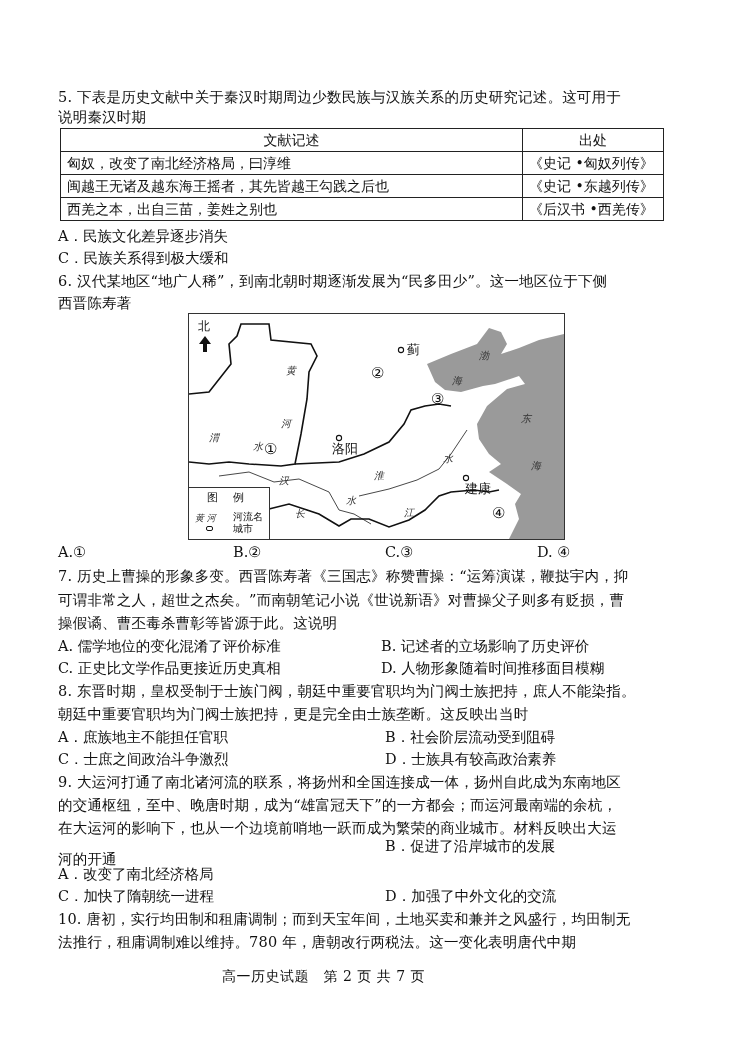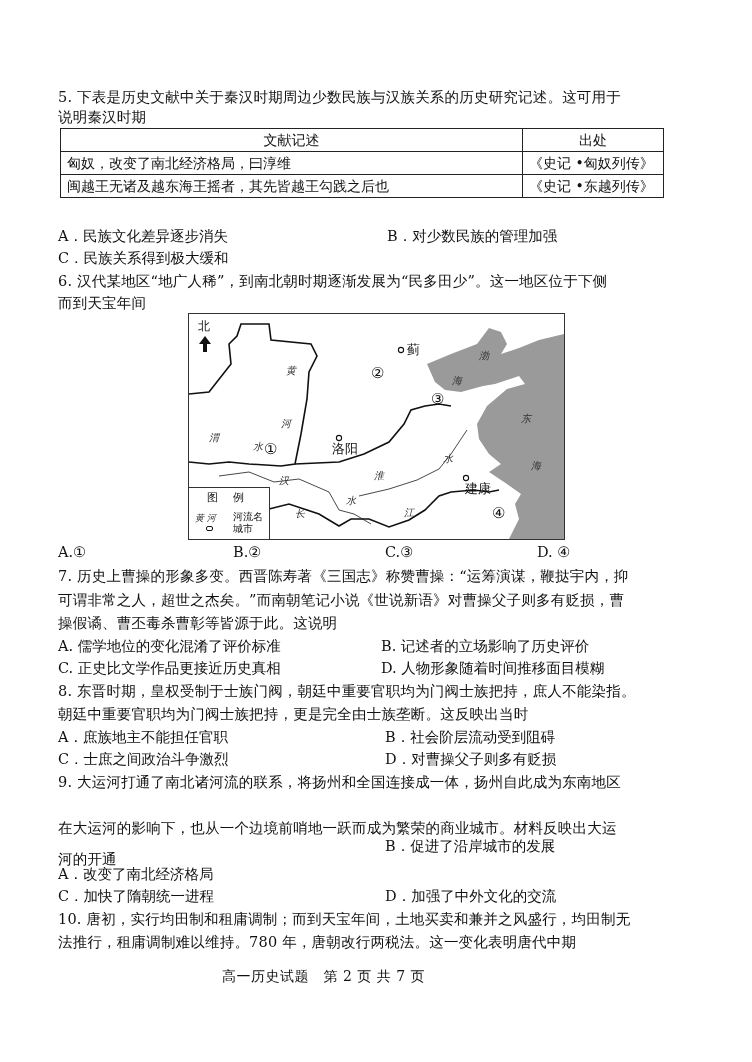--- a/index.html
+++ b/index.html
@@ -35,29 +35,32 @@
       <th class="c2">出处</th>
     </tr>
     <tr>
       <td>匈奴，改变了南北经济格局，曰淳维</td>
       <td class="c2">《史记 •匈奴列传》</td>
     </tr>
     <tr>
       <td>闽越王无诸及越东海王摇者，其先皆越王勾践之后也</td>
       <td class="c2">《史记 •东越列传》</td>
     </tr>
+    <tr>
+      <td>西羌之本，出自三苗，姜姓之别也</td>
+      <td class="c2">《后汉书 •西羌传》</td>
+    </tr>
   </tbody>
     </table>
 
   <div class="opt" style="left:58px; top:226px;text-align:center;">A．民族文化差异逐步消失</div>
-  <div class="opt" style="left:387px; top:226px;">B．对少数民族的管理加强</div>
   <div class="opt" style="left:58px; top:248px;">C．民族关系得到极大缓和</div>
 
   <div class="line" style="top:271px;">6. 汉代某地区“地广人稀”，到南北朝时期逐渐发展为“民多田少”。这一地区位于下侧</div>
-  <div class="line" style="top:293px;">而到天宝年间</div>
+  <div class="line" style="top:293px;">西晋陈寿著</div>
 
   <div class="map">
     <svg width="375" height="225" viewBox="0 0 375 225" style="position:absolute;left:0;top:0;">
 
       <path d="M238,50 L262,40 L288,30 L300,14 L312,18 L318,30 L312,40 L330,34 L350,26 L375,20 L375,225 L320,225 L330,205 L326,190 L332,180 L318,170 L300,158 L312,150 L300,140 L290,125 L288,110 L298,92 L318,75 L336,70 L330,62 L306,70 L294,72 L272,78 L256,76 L246,68 Z" fill="#9a9a9a"></path>
 
       <path d="M0,80 L20,78 L42,50 L40,30 L48,22 L52,10 L80,10 L82,26 L122,30 L128,42 L120,58 L118,85 L112,120 L106,150 L92,152 L60,150 L40,148 L20,150 L0,148" fill="none" stroke="#111" stroke-width="1.6"></path>
       <path d="M106,150 L150,148 L175,140 L200,128 L215,110 L222,96 L236,92 L250,90 L262,92" fill="none" stroke="#111" stroke-width="1.6"></path>
 
       <path d="M170,182 L200,175 L228,166 L250,155 L262,140 L270,128 L278,116" fill="none" stroke="#333" stroke-width="0.9"></path>
@@ -121,23 +124,24 @@
   <div class="opt" style="left:58px; top:636px;">A. 儒学地位的变化混淆了评价标准</div>
   <div class="opt" style="left:381px; top:636px;">B. 记述者的立场影响了历史评价</div>
   <div class="opt" style="left:58px; top:658px;">C. 正史比文学作品更接近历史真相</div>
   <div class="opt" style="left:381px; top:658px;">D. 人物形象随着时间推移面目模糊</div>
 
   <div class="line" style="top:681px;">8. 东晋时期，皇权受制于士族门阀，朝廷中重要官职均为门阀士族把持，庶人不能染指。</div>
   <div class="line" style="top:704px;">朝廷中重要官职均为门阀士族把持，更是完全由士族垄断。这反映出当时</div>
   <div class="opt" style="left:58px; top:727px;">A．庶族地主不能担任官职</div>
   <div class="opt" style="left:385px; top:727px;">B．社会阶层流动受到阻碍</div>
   <div class="opt" style="left:58px; top:749px;">C．士庶之间政治斗争激烈</div>
-  <div class="opt" style="left:385px; top:749px;">D．对曹操父子则多有贬损</div>
+  <div class="opt" style="left:385px; top:749px;">D．士族具有较高政治素养</div>
 
   <div class="line" style="top:772px;">9. 大运河打通了南北诸河流的联系，将扬州和全国连接成一体，扬州自此成为东南地区</div>
+  <div class="line" style="top:795px;">的交通枢纽，至中、晚唐时期，成为“雄富冠天下”的一方都会；而运河最南端的余杭，</div>
   <div class="line" style="top:818px;">在大运河的影响下，也从一个边境前哨地一跃而成为繁荣的商业城市。材料反映出大运</div>
   <div class="line" style="top:841px;margin-top:8px;">河的开通</div>
   <div class="opt" style="left:58px; top:864px;">A．改变了南北经济格局</div>
   <div class="opt" style="left:385px; top:836px;">B．促进了沿岸城市的发展</div>
   <div class="opt" style="left:58px; top:886px;">C．加快了隋朝统一进程</div>
   <div class="opt" style="left:385px; top:886px;">D．加强了中外文化的交流</div>
 
   <div class="line" style="top:909px;">10. 唐初，实行均田制和租庸调制；而到天宝年间，土地买卖和兼并之风盛行，均田制无</div>
   <div class="line" style="top:932px;">法推行，租庸调制难以维持。780 年，唐朝改行两税法。这一变化表明唐代中期</div>
 

